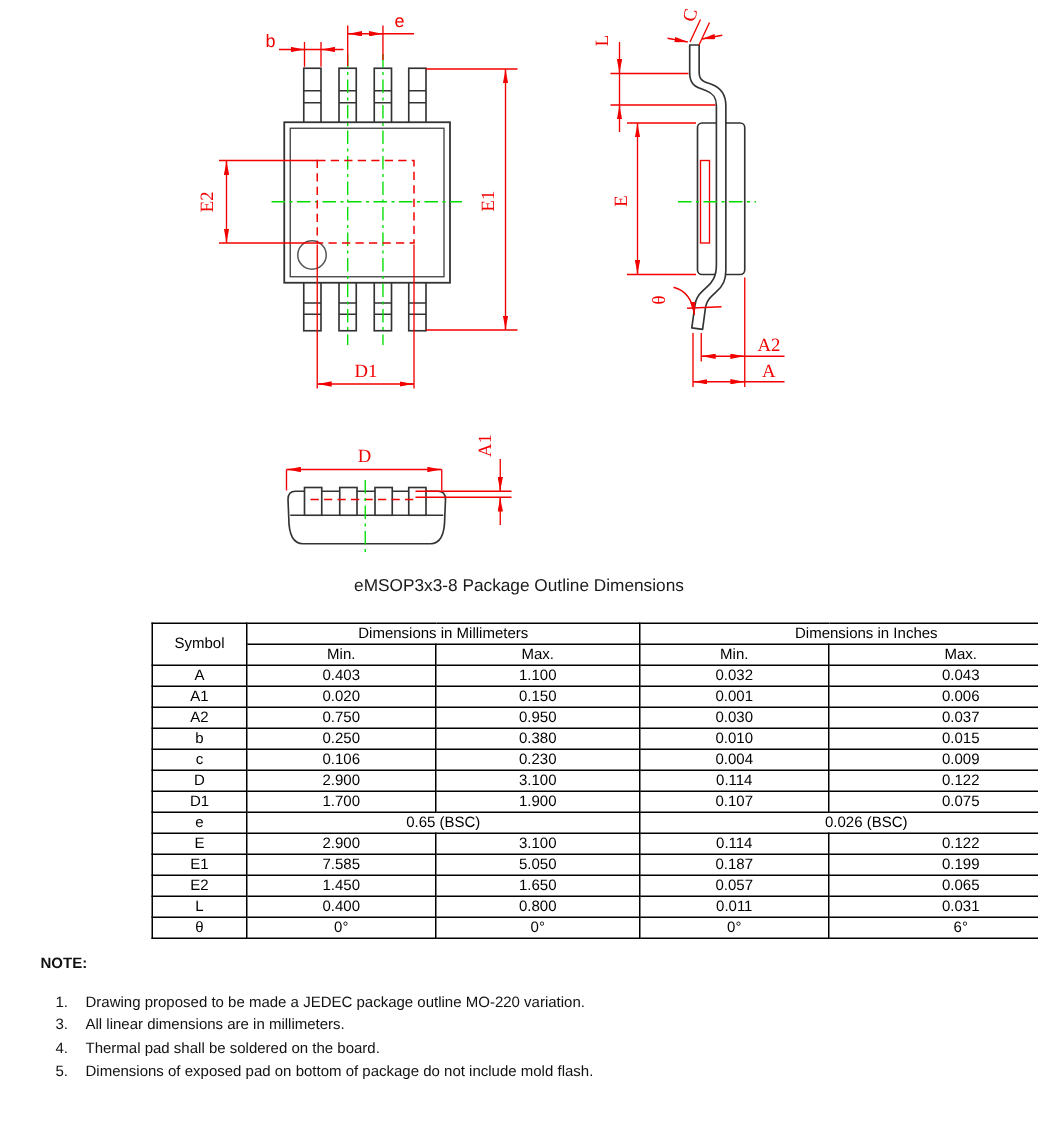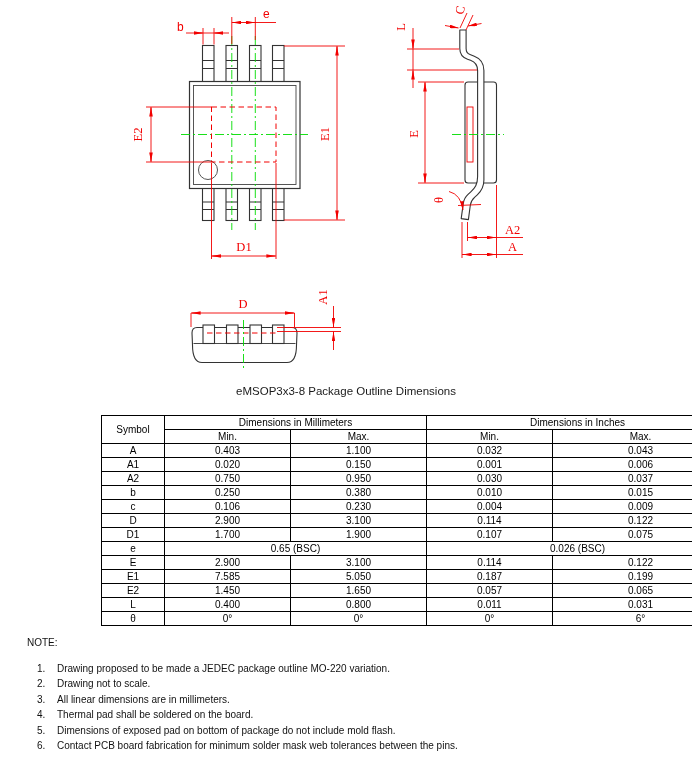--- a/index.html
+++ b/index.html
@@ -6,21 +6,21 @@
   #page{position:relative;width:692px;height:765px;background:#ffffff;overflow:hidden;
         font-family:"Liberation Sans",sans-serif;color:#1a1a1a;}
   #drawing{position:absolute;left:0;top:0;}
   #title{position:absolute;left:0;top:385px;width:692px;text-align:center;
          font-size:11.5px;color:#1a1a1a;}
   #dims-table{position:absolute;left:57px;top:415px;border-collapse:collapse;
         table-layout:fixed;width:627px;font-size:10px;color:#000;margin-left:44px;}
   #dims-table td{border:1px solid #000;text-align:center;vertical-align:middle;
         height:13px;line-height:12px;padding:0;overflow:hidden;white-space:nowrap;}
   #notes{position:absolute;left:27px;top:637px;width:645px;font-size:10px;color:#111;}
-  #notes .heading{font-weight:normal;margin:0 0 13px 0;}
+  #notes .heading{font-weight:bold;margin:0 0 13px 0;}
   #notes .item{margin:0 0 0 10px;line-height:15.4px;}
   #notes .num{display:inline-block;width:20px;}
   text{fill:#f20000;}
   .dimtxt{font-family:"Liberation Serif","DejaVu Serif",serif;font-size:12.5px;}
   .dimtxt-sm{font-family:"Liberation Sans",sans-serif;font-size:12px;}
 </style>
 </head>
 <body>
 
 <div id="page">
@@ -313,20 +313,18 @@
           <td>0°</td>
           <td>0°</td>
           <td>6°</td>
         </tr>
   </tbody>
 </table>
 
 <div id="notes">
   <div class="heading">NOTE:</div>
   <div class="item"><span class="num">1.</span><span>Drawing proposed to be made a JEDEC package outline MO-220 variation.</span></div>
-  <div class="item"><span class="num">2.</span><span>Drawing not to scale.</span></div>
   <div class="item"><span class="num">3.</span><span>All linear dimensions are in millimeters.</span></div>
   <div class="item"><span class="num">4.</span><span>Thermal pad shall be soldered on the board.</span></div>
   <div class="item"><span class="num">5.</span><span>Dimensions of exposed pad on bottom of package do not include mold flash.</span></div>
-  <div class="item"><span class="num">6.</span><span>Contact PCB board fabrication for minimum solder mask web tolerances between the pins.</span></div>
 </div>
 
 </div>
 
 </body></html>

